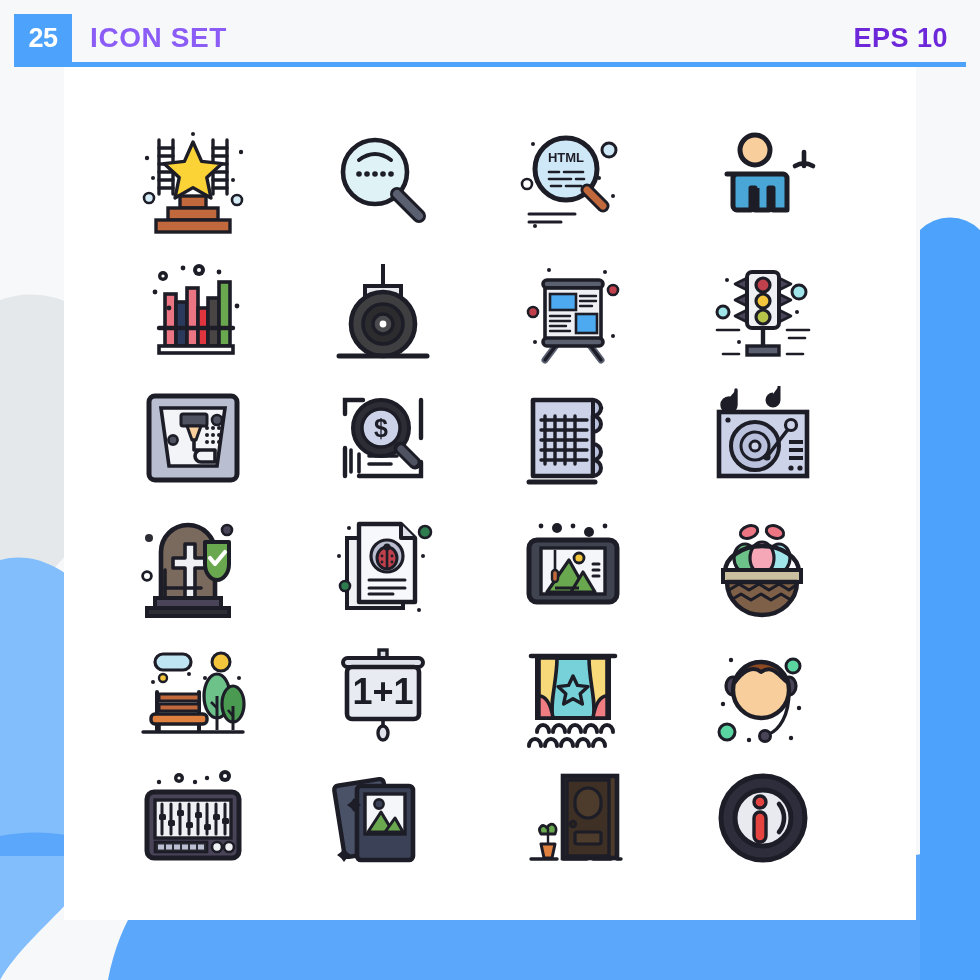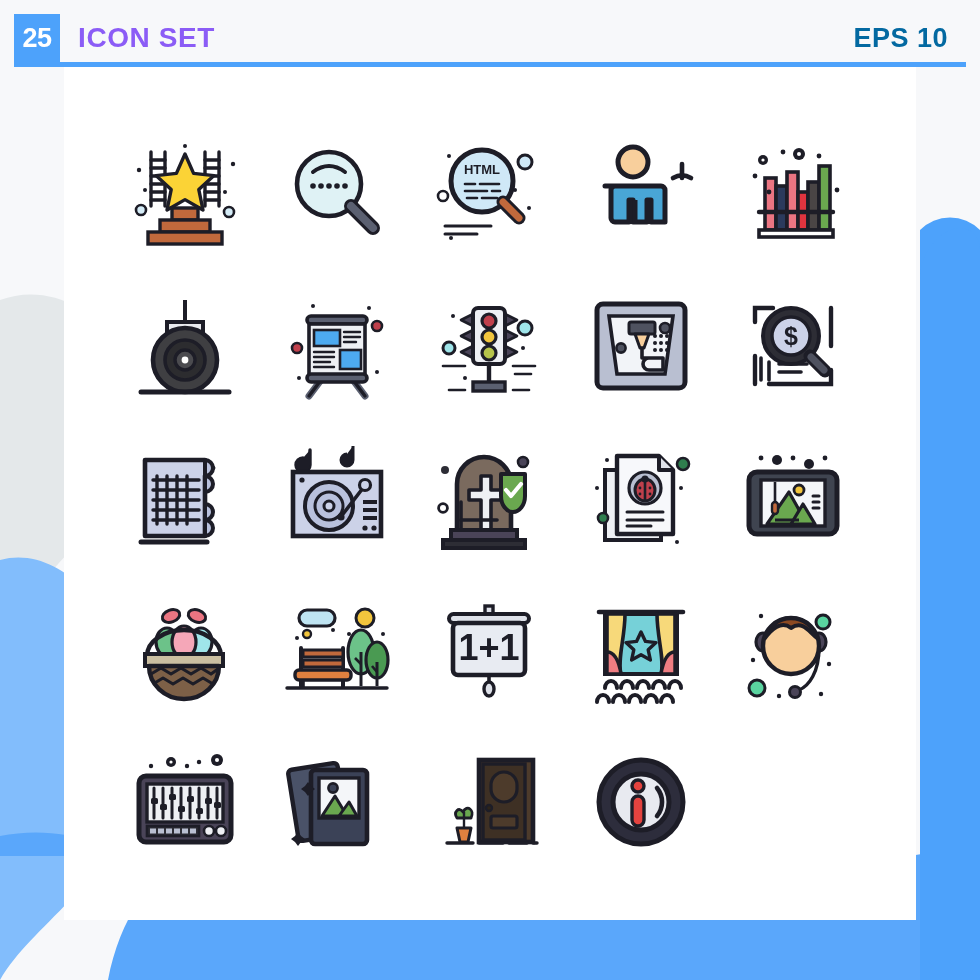--- a/index.html
+++ b/index.html
@@ -34,21 +34,21 @@
     align-items: flex-start;
   }
   .hdr-row {
     position: relative;
     width: 952px;
     height: 48px;
     display: flex;
     align-items: center;
   }
   .badge {
-    width: 46px; height: 48px;
+    width: 58px; height: 48px;
     background: #4da2fb;
     color: #ffffff;
     font-size: 27px;
     font-weight: bold;
     display: flex;
     align-items: center;
     justify-content: center;
     letter-spacing: -0.5px;
     flex: 0 0 auto;
   }
@@ -58,39 +58,39 @@
     font-weight: bold;
     color: #8b5cf6;
     letter-spacing: 0.6px;
     line-height: 1;
   }
   .eps {
     margin-left: auto;
     margin-right: 18px;
     font-size: 27px;
     font-weight: bold;
-    color: #0369a1;
+    color: #6d28d9;
     letter-spacing: 0.5px;
     line-height: 1;
   }
   .hdr-rule {
     position: absolute;
     left: 14px; top: 62px;
     width: 952px; height: 5px;
     background: #4da2fb;
     z-index: 10;
   }
 
   
   .grid {
     position: absolute;
-    left: 109px; top: 118px;
+    left: 98px; top: 118px;
     width: 760px; height: 760px;
     display: grid;
-    grid-template-columns: repeat(5, 1fr);
+    grid-template-columns: repeat(4, 1fr);
     grid-template-rows: repeat(5, 1fr);
     z-index: 8;
   }
   .cell {
     display: flex;
     align-items: center;
     justify-content: center;
   }
   .cell svg { display: block; }
 </style>

